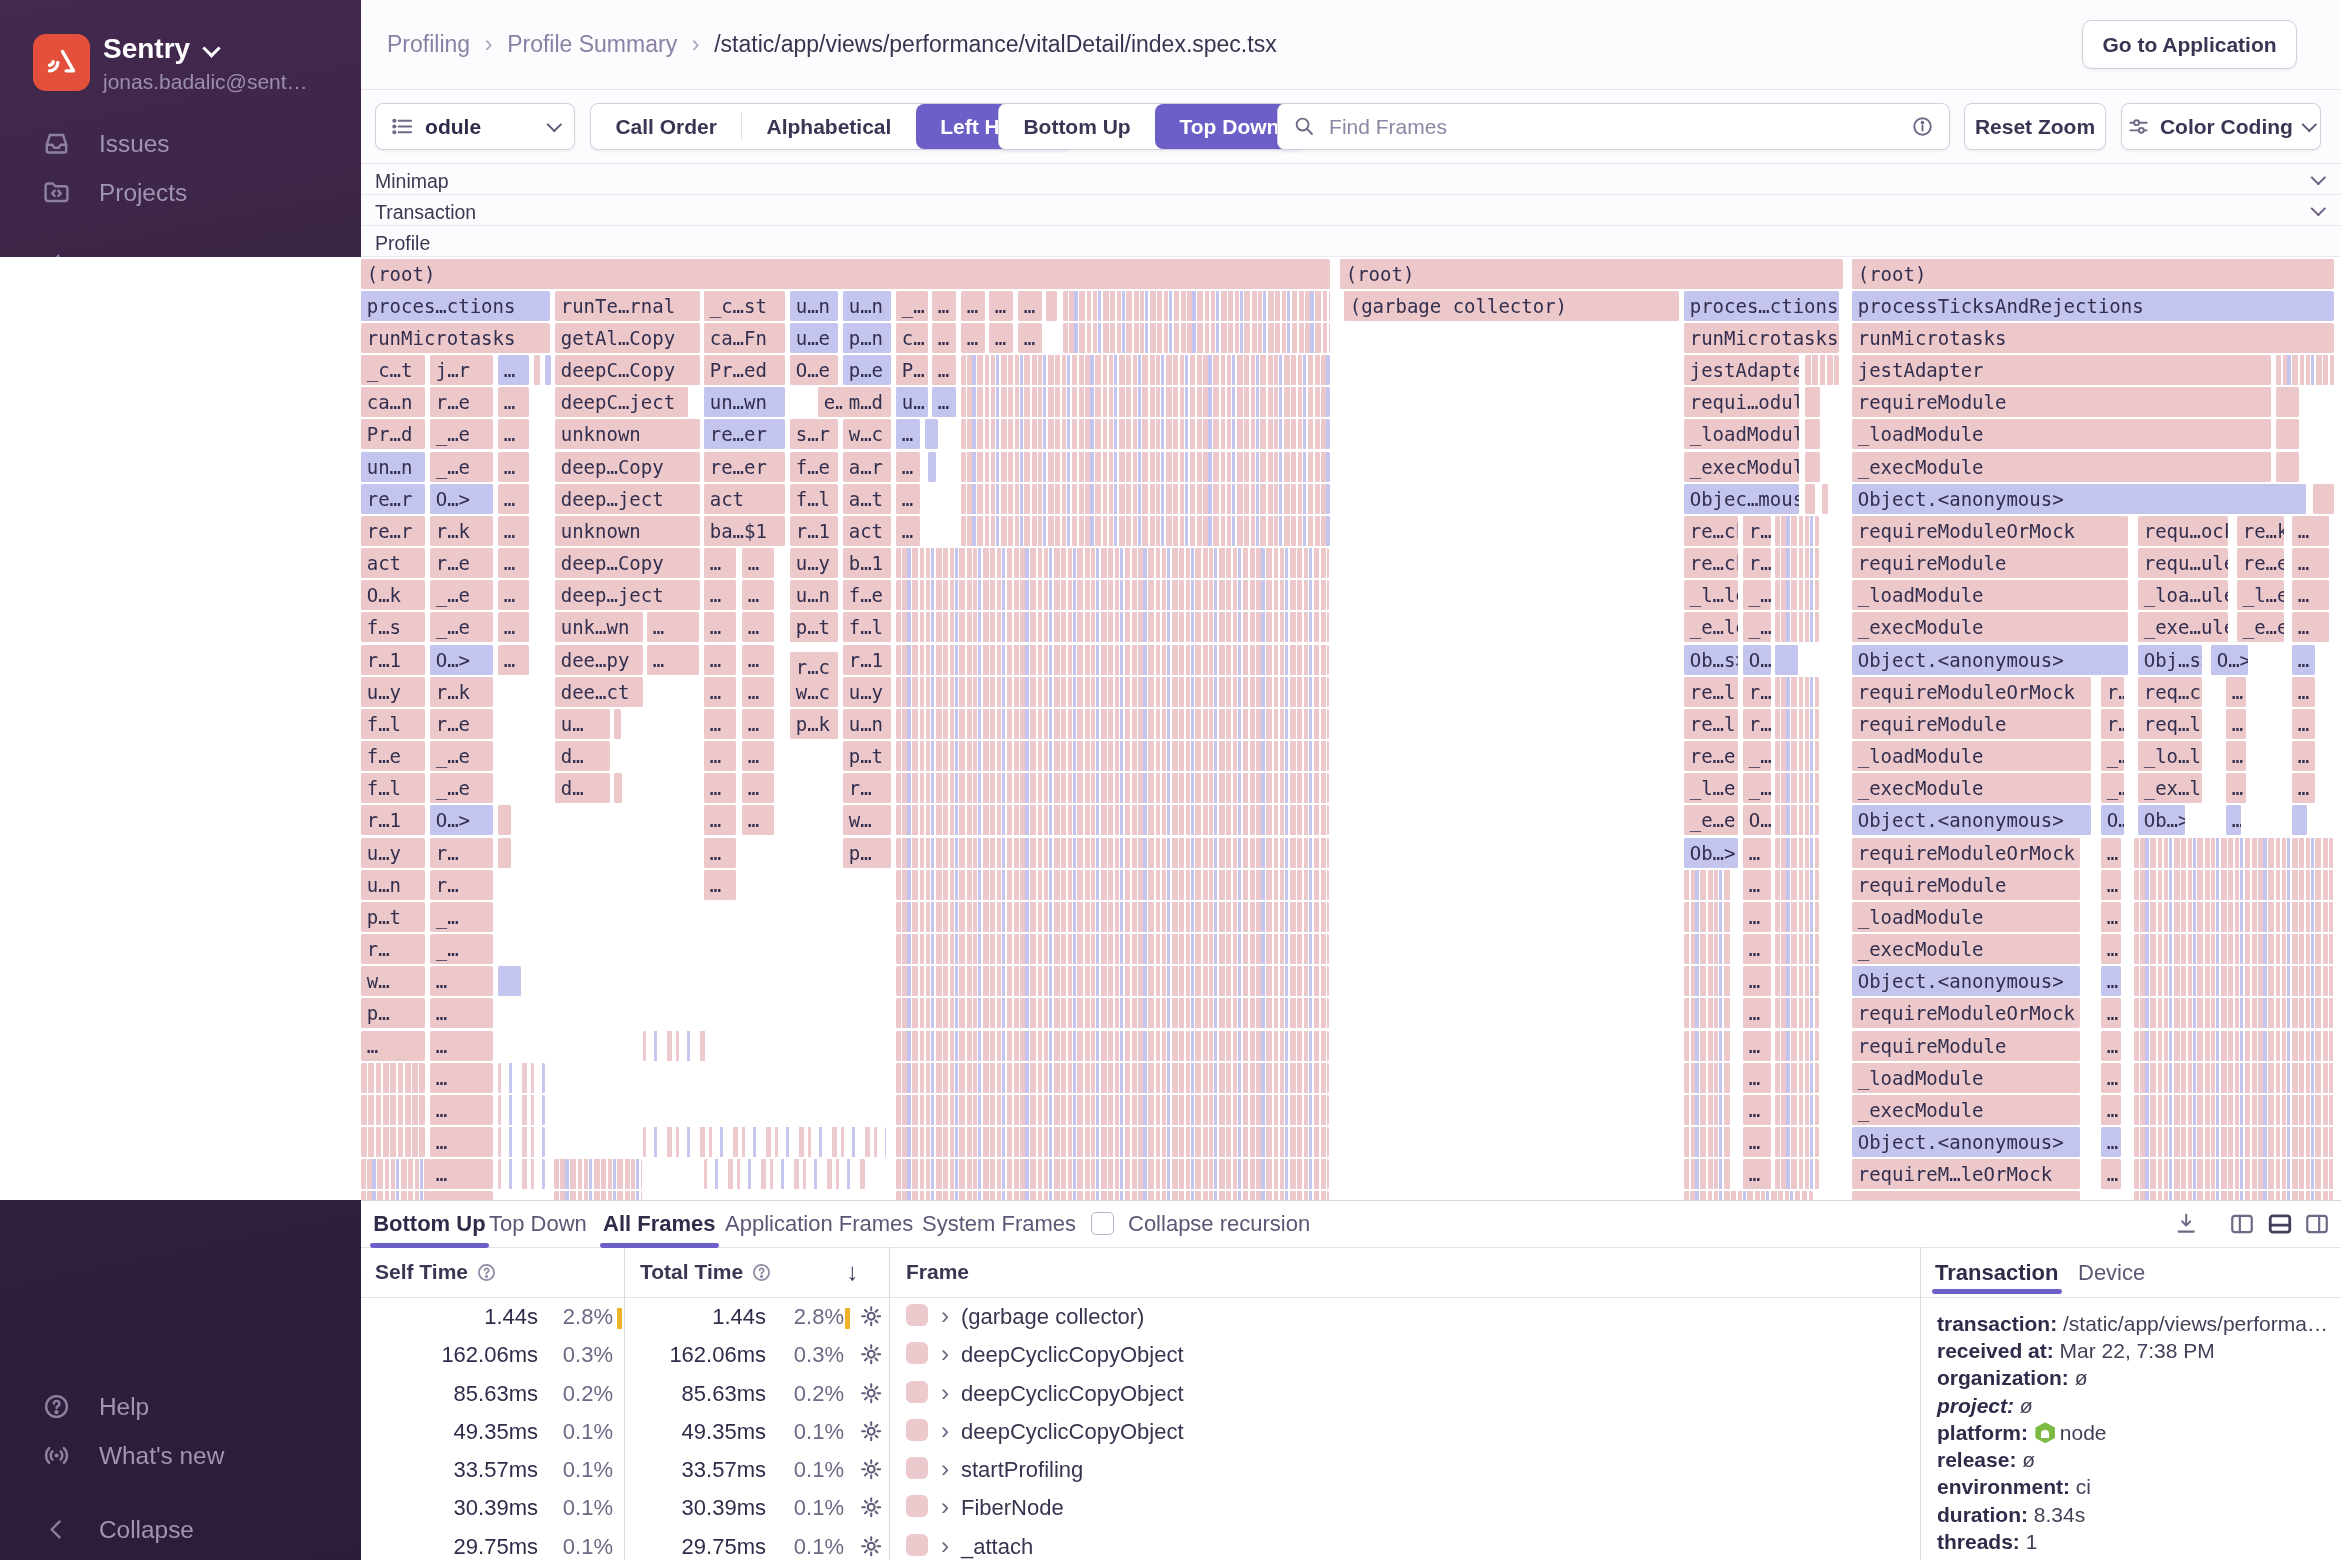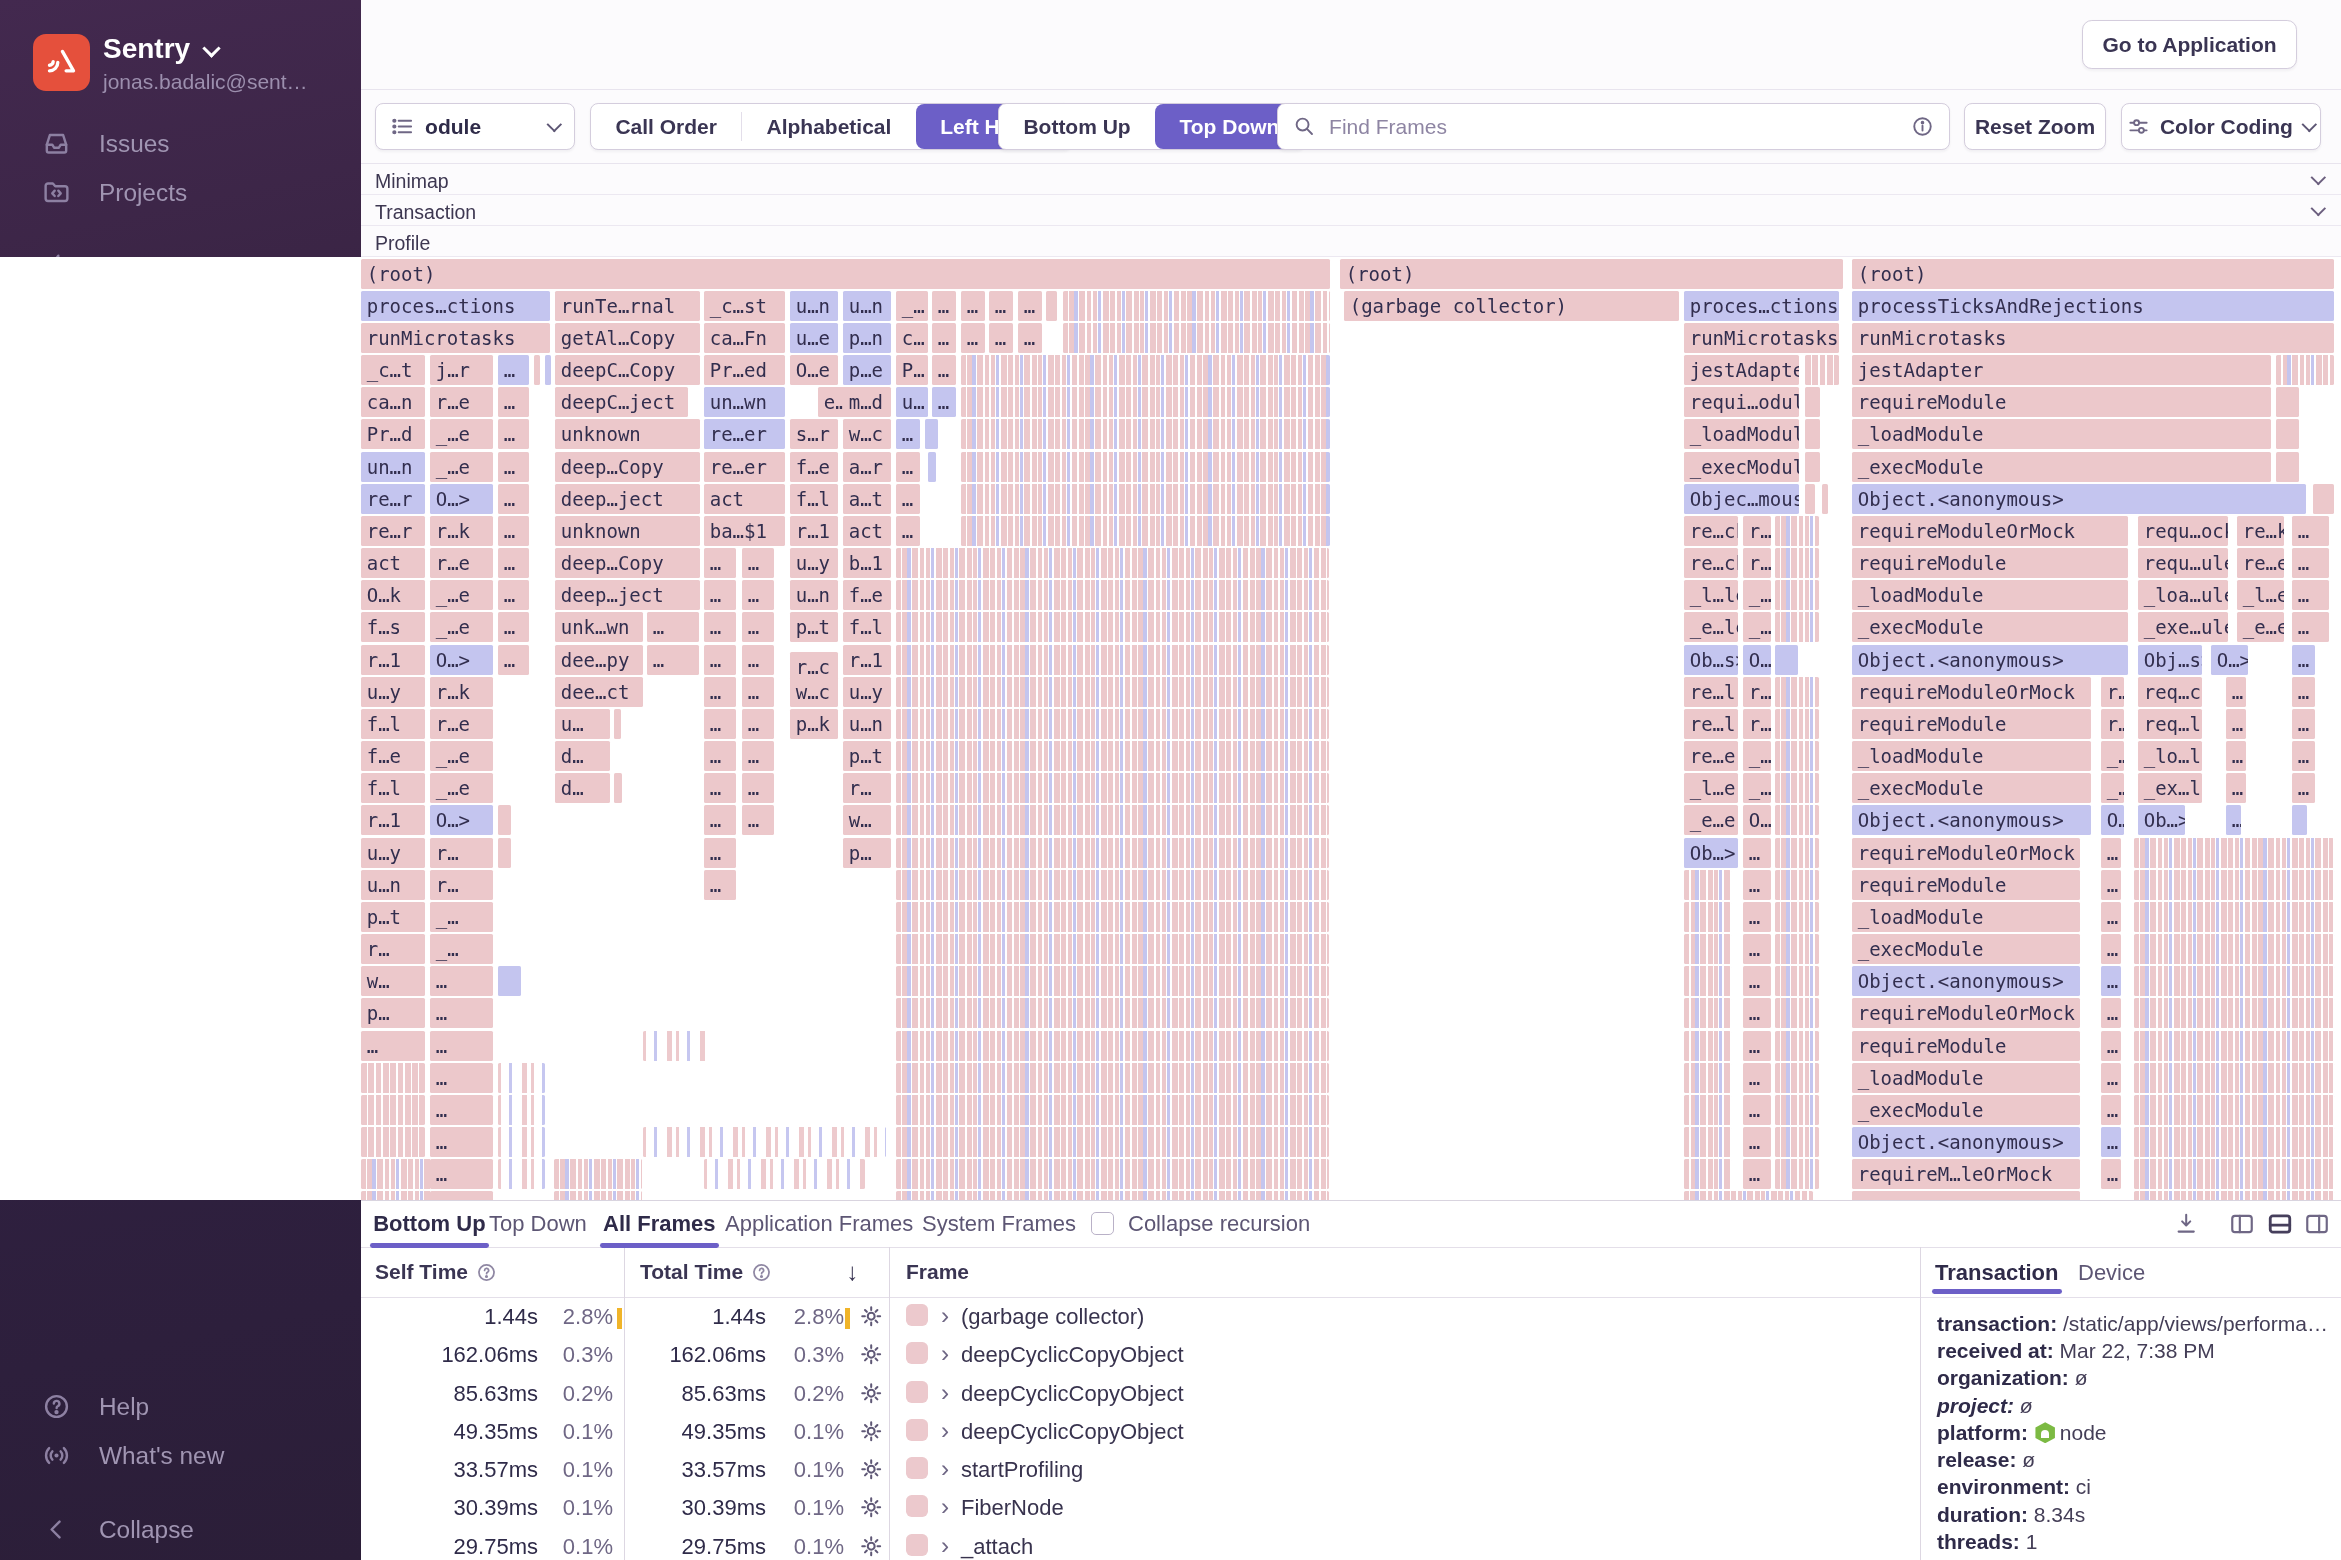--- a/index.html
+++ b/index.html
@@ -221,20 +221,21 @@
       <div class="nav-item" style="top: 1505px;">
         <span class="icon"><svg class="st" viewBox="0 0 24 24">
             <path d="M14.5 5.5 8 12l6.5 6.5"></path>
           </svg></span>
         <span class="lbl">Collapse</span>
       </div>
     </nav>
 </aside>
 
 <header id="topbar">
+  <div id="breadcrumb"><span class="crumb">Profiling</span><span class="sep">›</span><span class="crumb">Profile Summary</span><span class="sep">›</span><span class="cur">/static/app/views/performance/vitalDetail/index.spec.tsx</span></div>
   <div id="goto-btn" class="btn">Go to Application</div>
 </header>
 
 <div id="toolbar">
   <div id="thread-select" class="seg">
     <span class="ico24">
       <svg class="st" viewBox="0 0 24 24">
           <path d="M8 6h13M8 12h13M8 18h13"></path>
           <circle cx="3.5" cy="6" r="1.2" fill="currentColor"></circle>
           <circle cx="3.5" cy="12" r="1.2" fill="currentColor"></circle>

